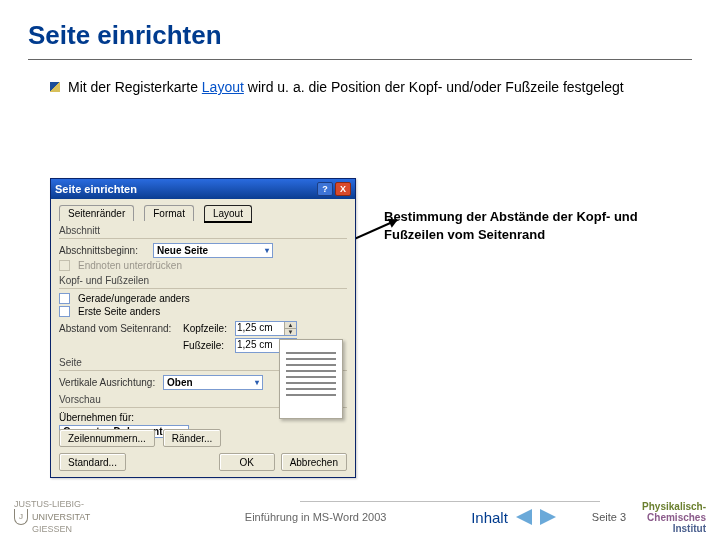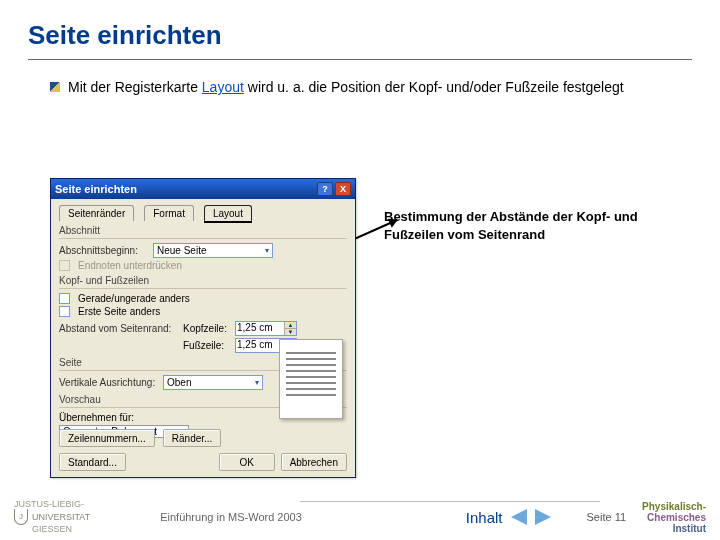--- a/index.html
+++ b/index.html
@@ -62,20 +62,21 @@
   .group-label { font-size: 10px; color: #444; margin-bottom: 2px; }
   .group-rule {
     border: 0; border-top: 1px solid #c7c1ae; margin: 1px 0 4px 0;
   }
   .field-row { display: flex; align-items: center; margin: 2px 0; gap: 4px; }
   .field-row label { min-width: 90px; color:#333; }
   .select {
     flex: 1; height: 15px; border: 1px solid #7b9bd1; background:#fff;
     display: flex; align-items: center; padding: 0 3px; font-size: 10px;
     justify-content: space-between;
+    font-weight: bold;
   }
   .select .chev { font-size: 8px; color:#2a5db0; }
   .disabled { color: #9a968c; }
   .chk {
     width: 11px; height: 11px; border: 1px solid #7b9bd1; background:#fff;
     display: inline-block; margin-right: 4px; flex-shrink: 0;
   }
   .spin {
     width: 62px; height: 15px; border: 1px solid #7b9bd1; background:#fff;
     display: flex; align-items: flex-start; padding: 0 1px; font-size: 10px;
@@ -128,21 +129,21 @@
     height: 46px; padding: 0 14px;
     display: flex; align-items: center; font-size: 12px;
   }
   .logo-left { display:flex; flex-direction:column; line-height:1; color:#9a968c; font-size:9px; }
   .logo-left .uni { display:flex; align-items:center; gap:4px; color:#8a8577; }
   .shield {
     width: 14px; height: 16px; border: 1px solid #8a8577; border-top:none;
     border-radius: 0 0 7px 7px; display:flex; align-items:center; justify-content:center;
     font-size:8px; color:#8a8577;
   }
-  .footer-mid { flex:1; text-align:left; padding-left: 70px; color:#666; font-size: 11px; }
+  .footer-mid { flex:1; text-align:center; padding-left: 70px; color:#666; font-size: 11px; }
   .inhalt {
     display:flex; align-items:center; gap:8px; font-size:15px; color:#003b8e;
   }
   .navtri {
     width: 16px; height: 16px; display:inline-block;
   }
   .navtri.left { border-right: 16px solid #6aa9d9; border-top:8px solid transparent; border-bottom:8px solid transparent; }
   .navtri.right { border-left: 16px solid #6aa9d9; border-top:8px solid transparent; border-bottom:8px solid transparent; }
   .page-num { margin-left: 36px; margin-right: 16px; font-size: 11px; color:#555; }
   .logo-right { text-align:right; font-size:10px; line-height:1.1; }
@@ -291,19 +292,19 @@
       <span>UNIVERSITAT</span>
     </span>
     <span style="padding-left:18px">GIESSEN</span>
   </div>
   <div class="footer-mid">Einführung in MS-Word 2003</div>
   <div class="inhalt">
     <span>Inhalt</span>
     <span class="navtri left"></span>
     <span class="navtri right"></span>
   </div>
-  <span class="page-num">Seite 11</span>
+  <span class="page-num">Seite 3</span>
   <div class="logo-right">
     <div class="p">Physikalisch-</div>
     <div class="c">Chemisches</div>
     <div class="i">Institut</div>
   </div>
 </div>
 
 </body></html>

